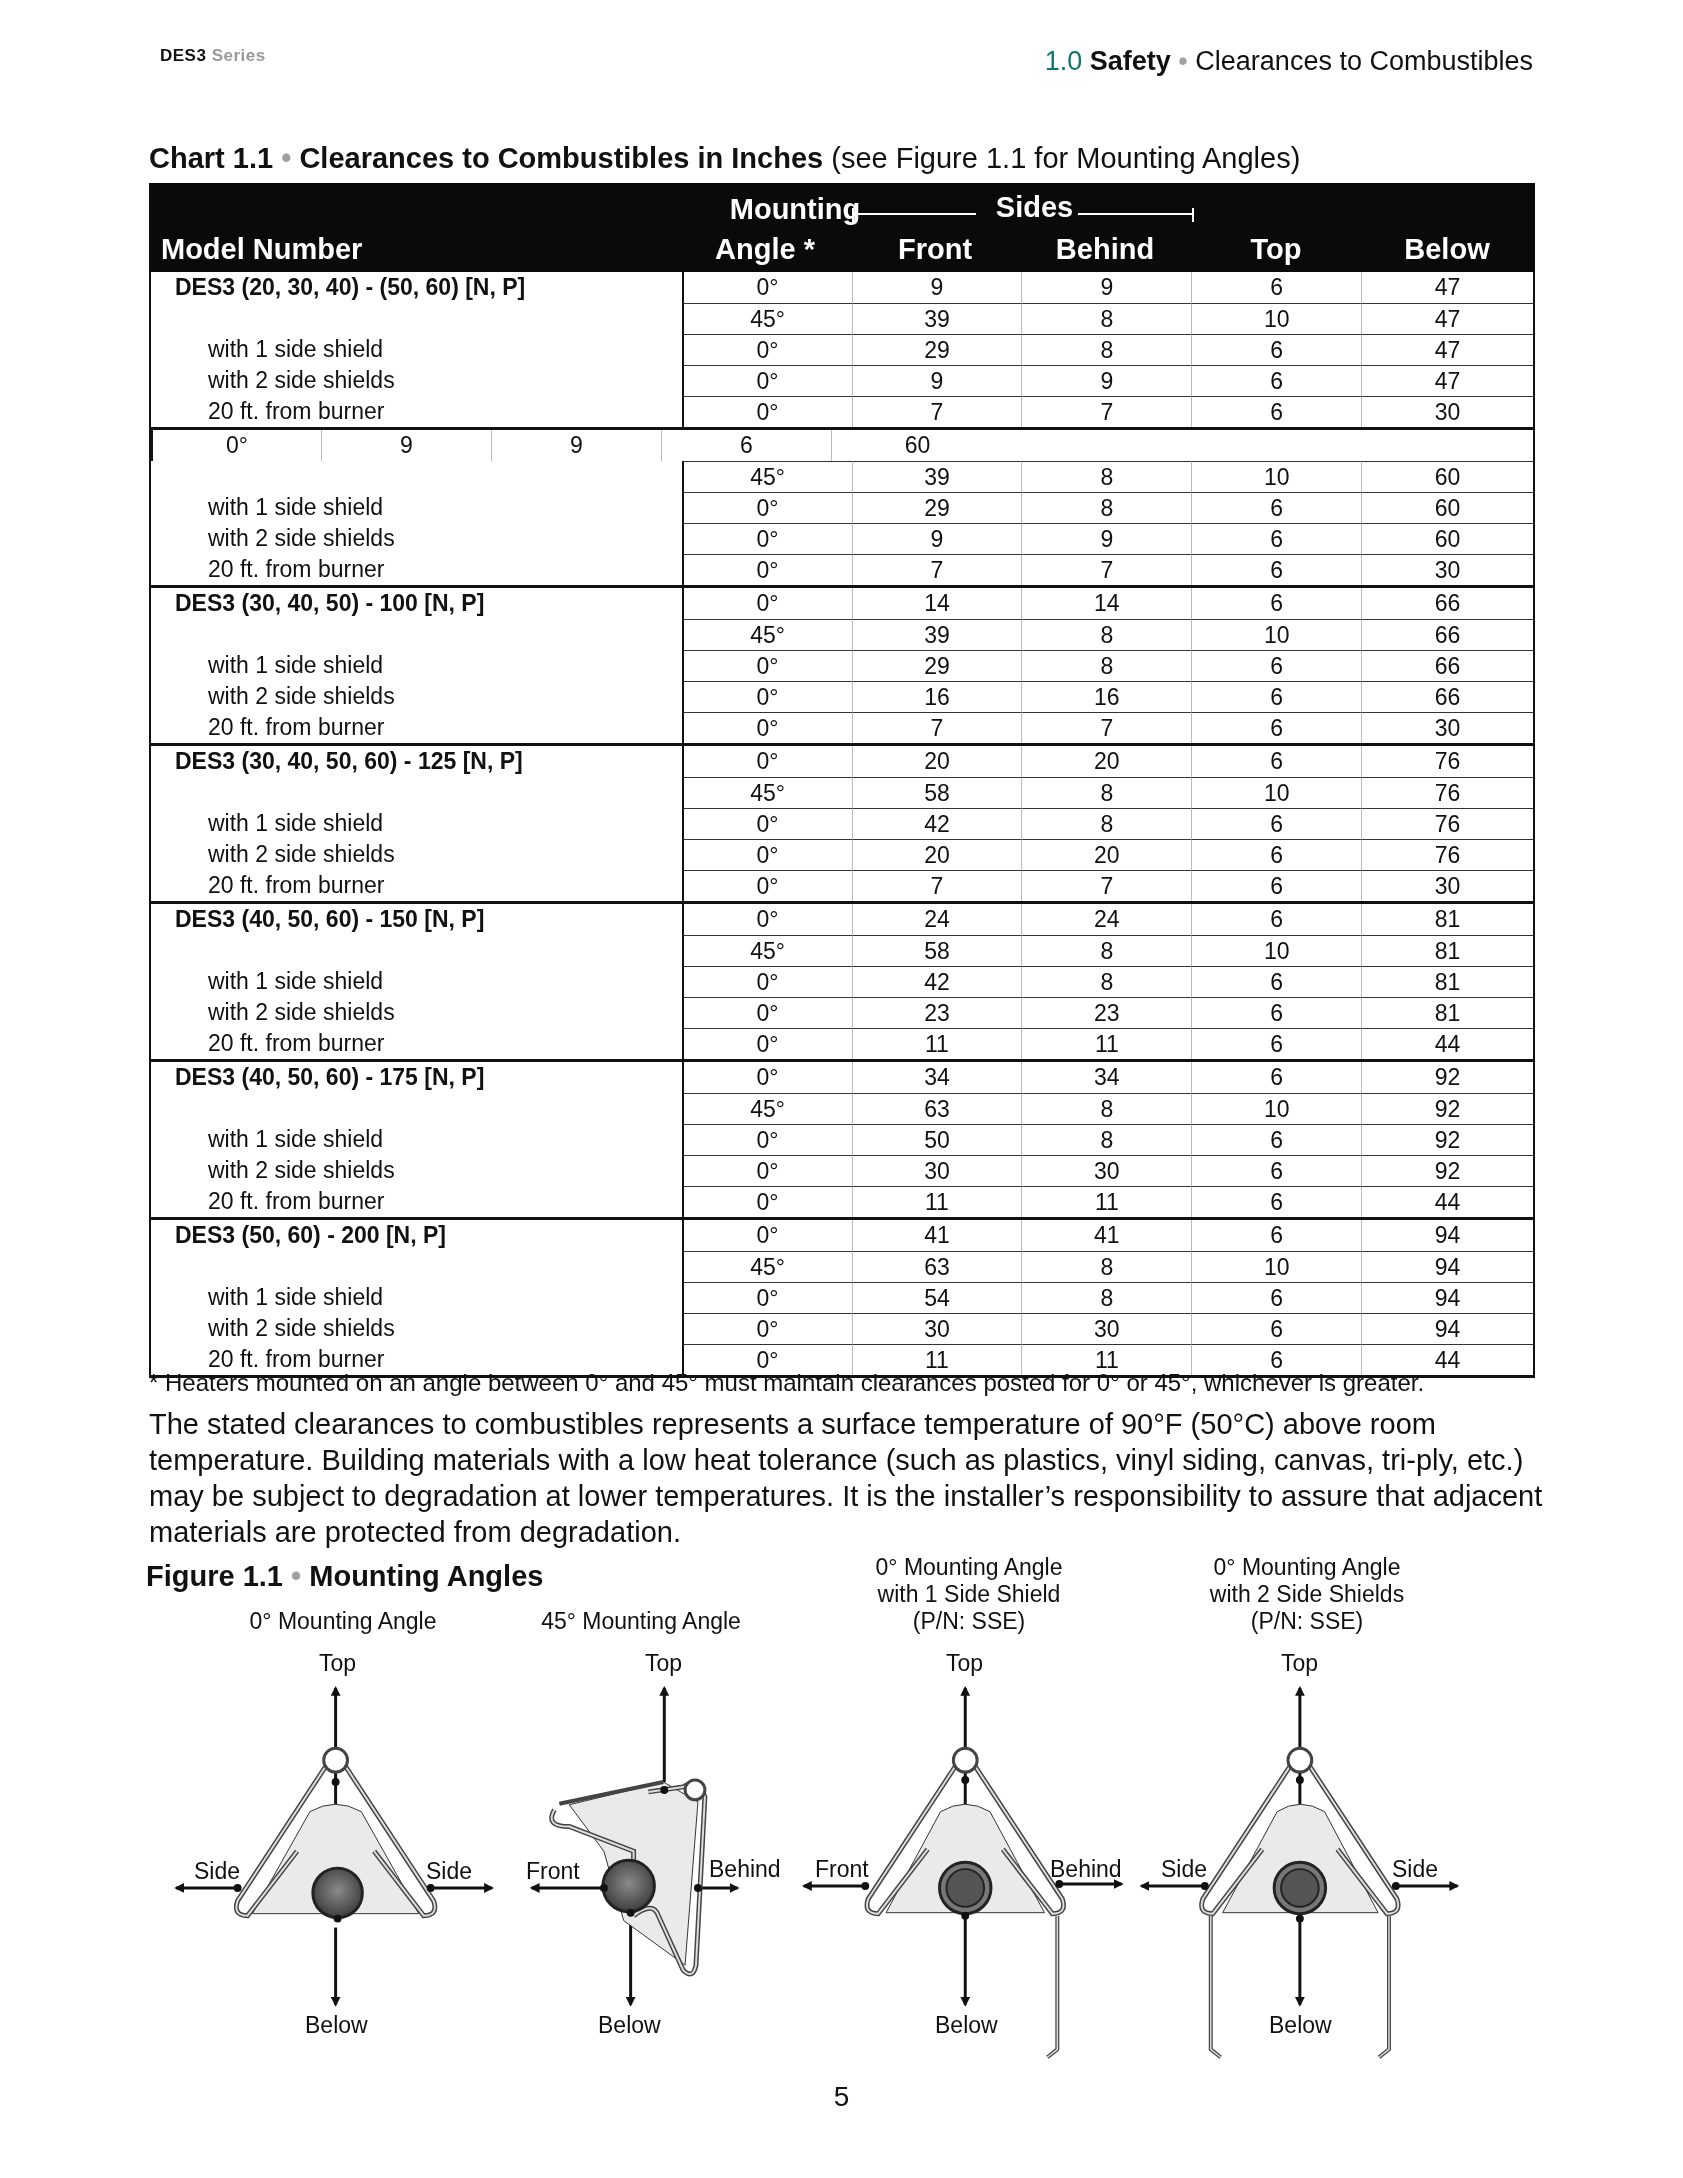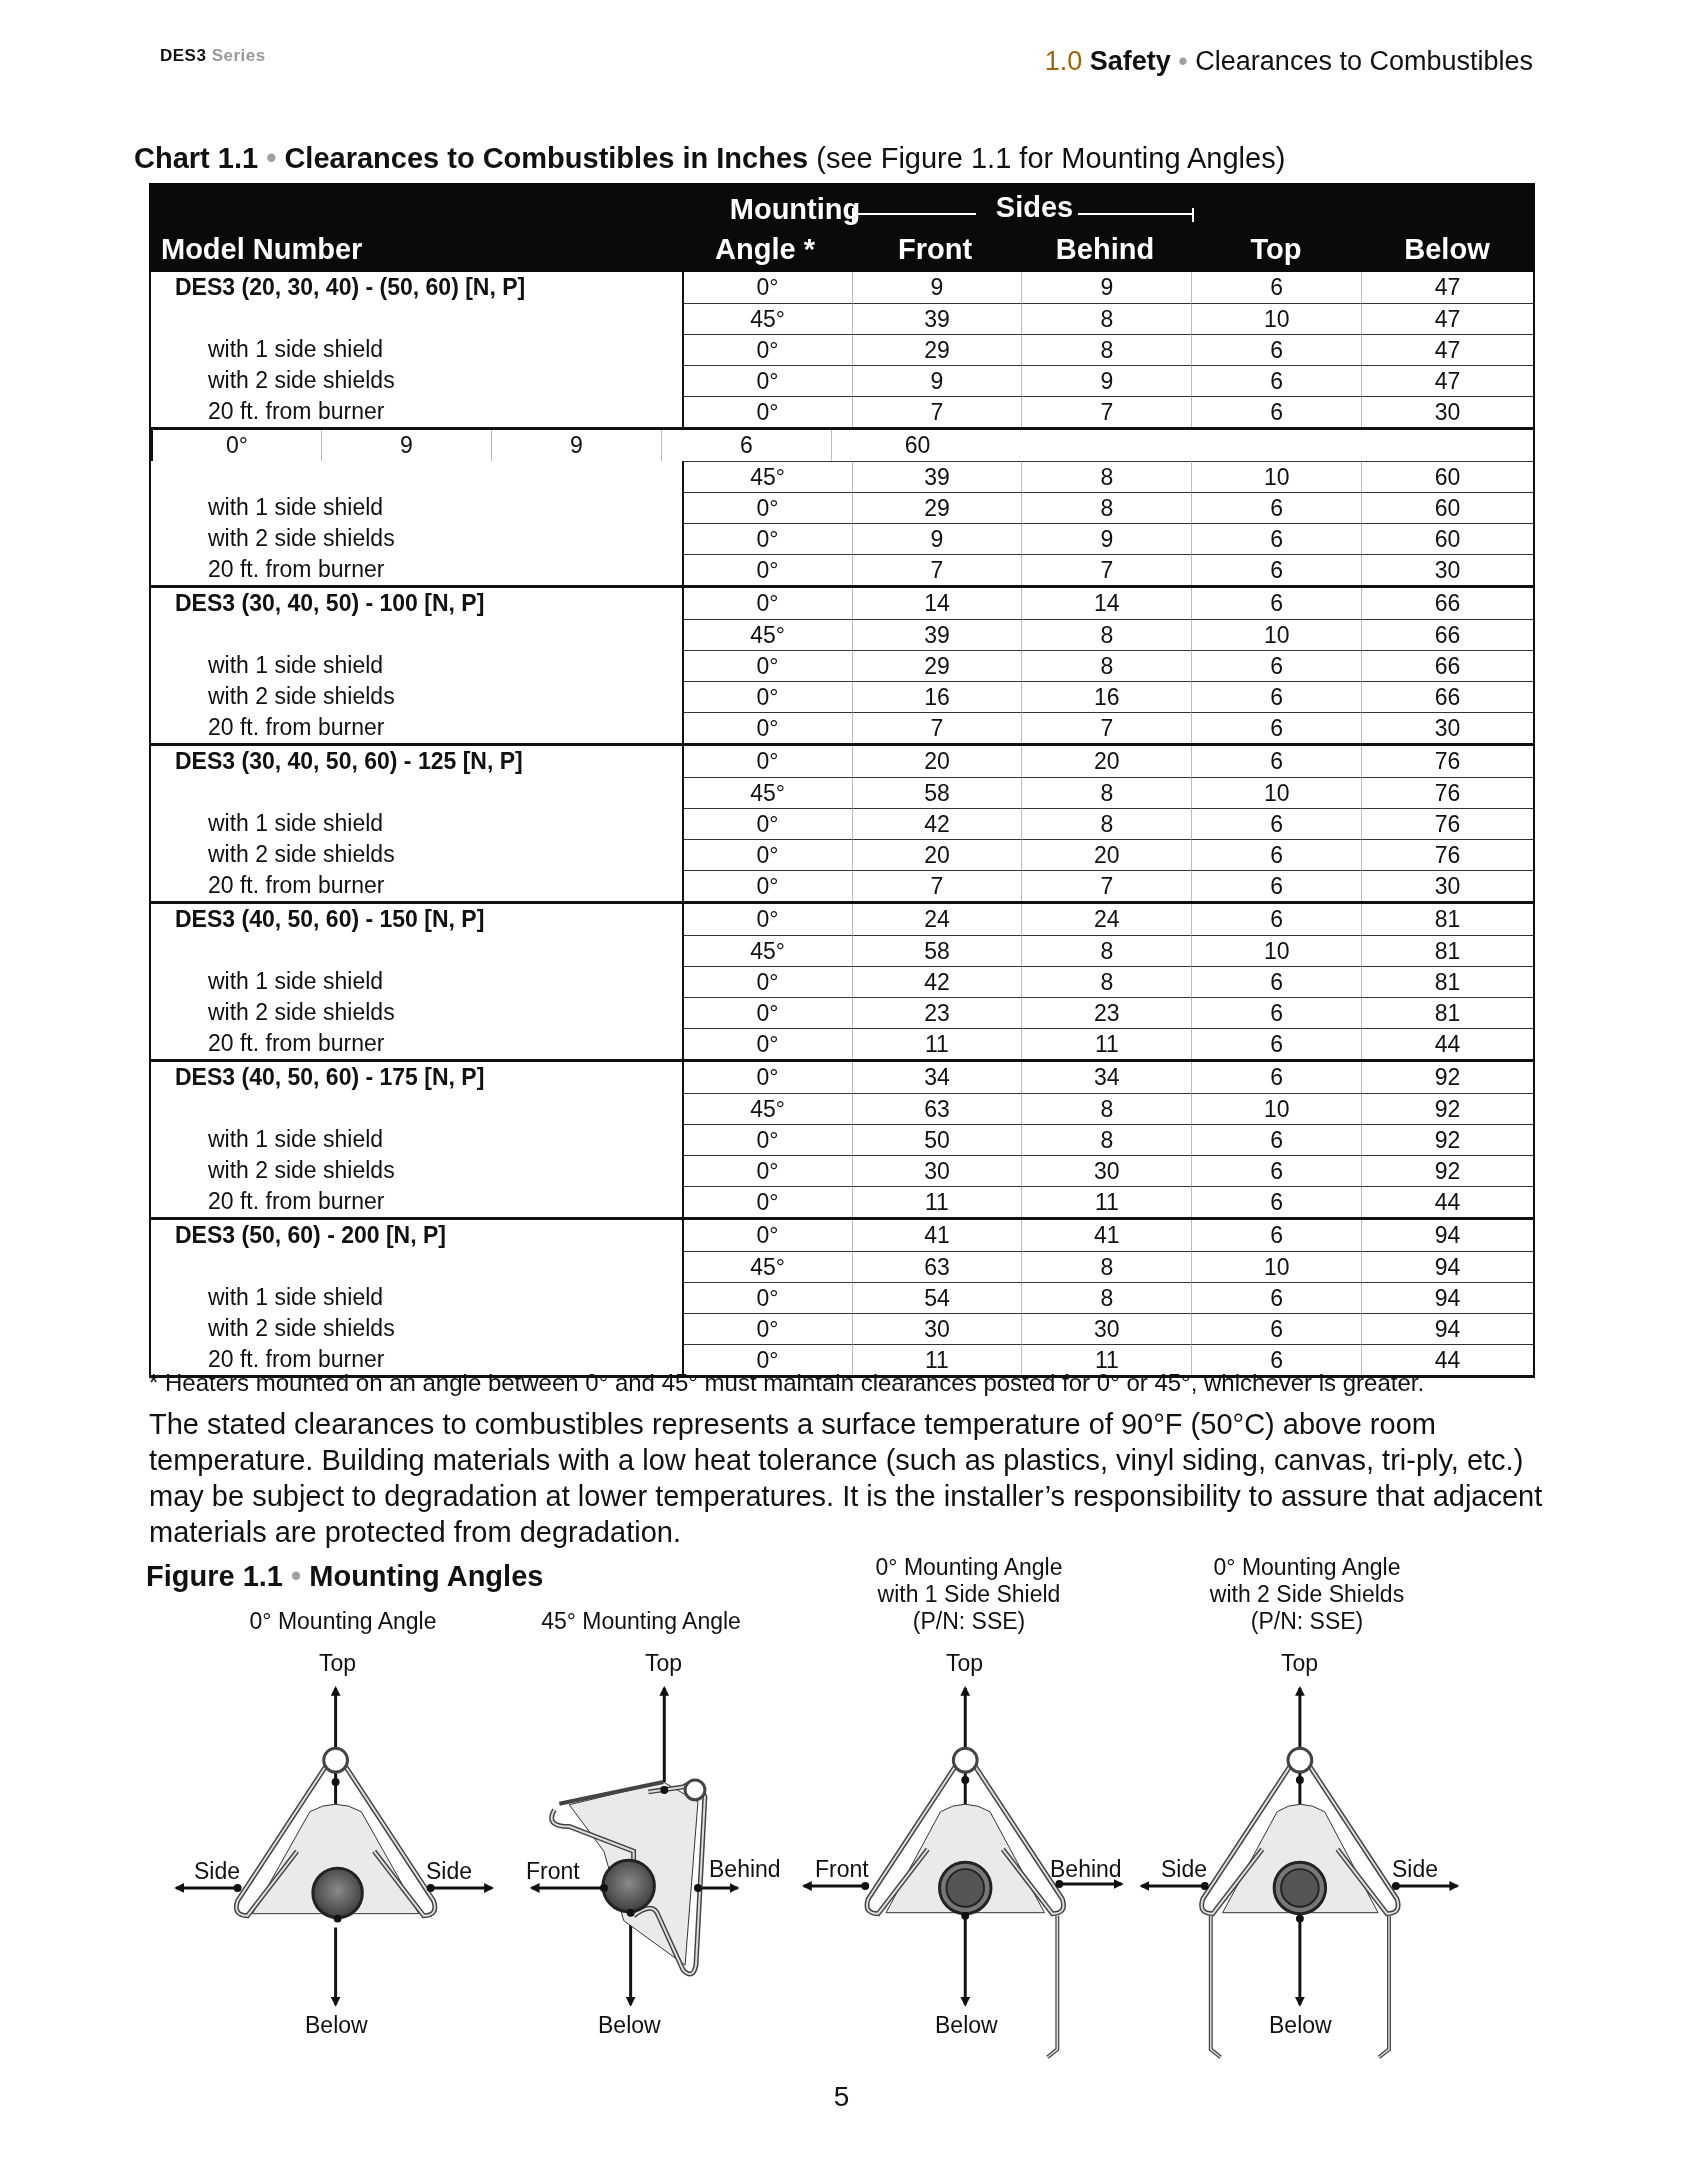--- a/index.html
+++ b/index.html
@@ -2,24 +2,24 @@
 <html><head>
 <meta charset="utf-8">
 <style>
   html, body { margin:0; padding:0; background:#fff; }
   body { width:1683px; height:2178px; position:relative; overflow:hidden;
          font-family:"Liberation Sans", sans-serif; color:#111; }
   .abs { position:absolute; }
   .hdr-left { left:160px; top:46px; font-size:17px; font-weight:bold; letter-spacing:0.5px; }
   .hdr-left .gray { color:#9a9a9a; }
   .hdr-right { right:150px; top:46px; font-size:27px; }
-  .hdr-right .num { color:#a16207; }
+  .hdr-right .num { color:#0f766e; }
   .hdr-right .bold { font-weight:bold; }
   .dot { color:#a0a0a0; }
-  .chart-title { left:134px; top:142px; font-size:29px; font-weight:bold; white-space:nowrap; }
+  .chart-title { left:149px; top:142px; font-size:29px; font-weight:bold; white-space:nowrap; }
   .chart-title .normal { font-weight:normal; }
 
   .table { left:149px; top:183px; width:1386px; }
   .thead { height:89px; background:#0a0a0a; color:#fff; position:relative; }
   .thead .h { position:absolute; font-size:29px; font-weight:bold; text-align:center; }
   .sides-bracket { position:absolute; top:25px; left:703px; width:342px; height:12px; }
   .sides-bracket .line { position:absolute; top:5px; height:2px; background:#fff; }
   .sides-bracket .tick { position:absolute; top:0; width:2px; height:14px; background:#fff; }
 
   .tbody { border-left:2px solid #111; border-right:2px solid #111; border-bottom:3px solid #111; }

